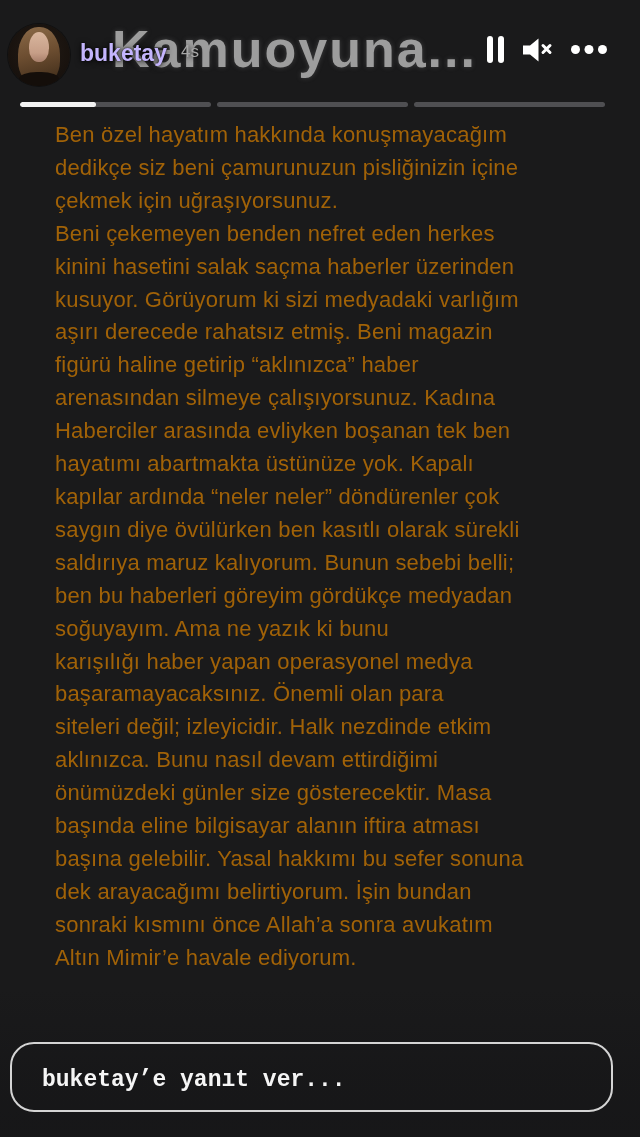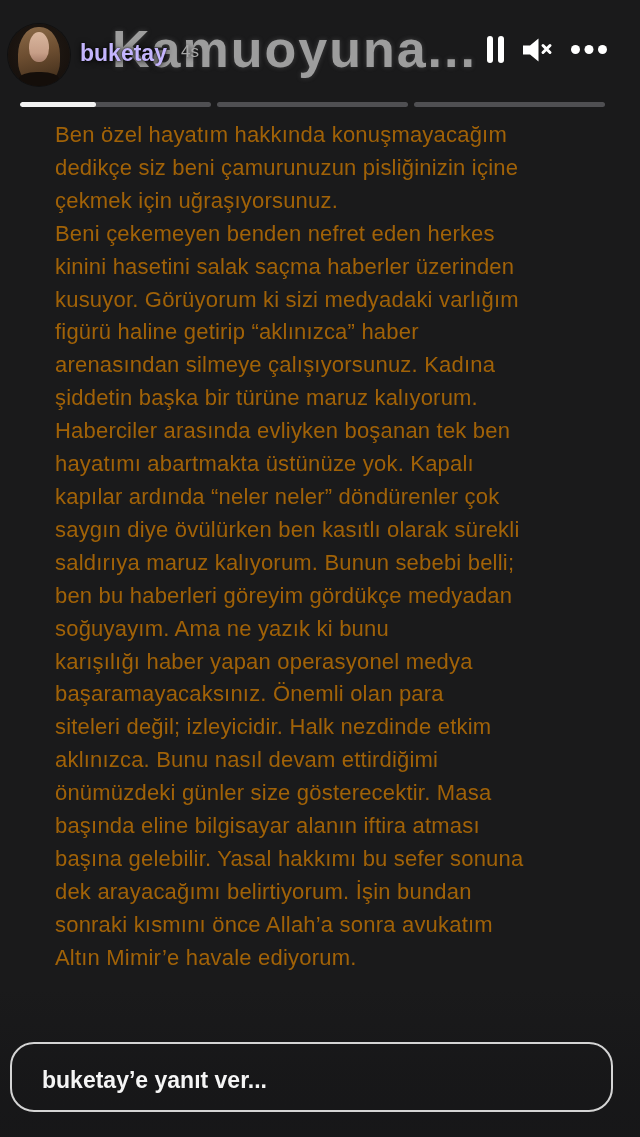--- a/index.html
+++ b/index.html
@@ -66,40 +66,40 @@
   .icon-btn{display:flex;align-items:center;justify-content:center;cursor:pointer;}
   
   .reply-box{
     position:absolute;left:10px;top:1042px;width:603px;height:70px;z-index:5;
     border:2px solid #d4d4d4;border-radius:24px;box-sizing:border-box;
     background:transparent;
   }
   .reply-input{
     position:absolute;left:0;top:0;width:100%;height:100%;box-sizing:border-box;
     background:transparent;border:none;outline:none;padding:6px 14px 0 30px;
-    font-family:Liberation Sans, sans-serif;font-size:23px;font-weight:bold;color:#f5f5f5;
+    font-family:Liberation Mono, monospace;font-size:23px;font-weight:bold;color:#f5f5f5;
   }
   .reply-input::placeholder{color:#f5f5f5;opacity:1;}
 </style>
 </head>
 <body>
 
 <div class="screen">
 
   <div class="story-title">Kamuoyuna...</div>
   <div class="story-text">
       <div>Ben özel hayatım hakkında konuşmayacağım</div>
       <div>dedikçe siz beni çamurunuzun pisliğinizin içine</div>
       <div>çekmek için uğraşıyorsunuz.</div>
       <div>Beni çekemeyen benden nefret eden herkes</div>
       <div>kinini hasetini salak saçma haberler üzerinden</div>
       <div>kusuyor. Görüyorum ki sizi medyadaki varlığım</div>
+      <div>aşırı derecede rahatsız etmiş. Beni magazin</div>
       <div>figürü haline getirip “aklınızca” haber</div>
       <div>arenasından silmeye çalışıyorsunuz. Kadına</div>
-      <div>şiddetin başka bir türüne maruz kalıyorum.</div>
       <div>Haberciler arasında evliyken boşanan tek ben</div>
       <div>hayatımı abartmakta üstünüze yok. Kapalı</div>
       <div>kapılar ardında “neler neler” döndürenler çok</div>
       <div>saygın diye övülürken ben kasıtlı olarak sürekli</div>
       <div>saldırıya maruz kalıyorum. Bunun sebebi belli;</div>
       <div>ben bu haberleri göreyim gördükçe medyadan</div>
       <div>soğuyayım. Ama ne yazık ki bunu</div>
       <div>karışılığı haber yapan operasyonel medya</div>
       <div>başaramayacaksınız. Önemli olan para</div>
       <div>siteleri değil; izleyicidir. Halk nezdinde etkim</div>

